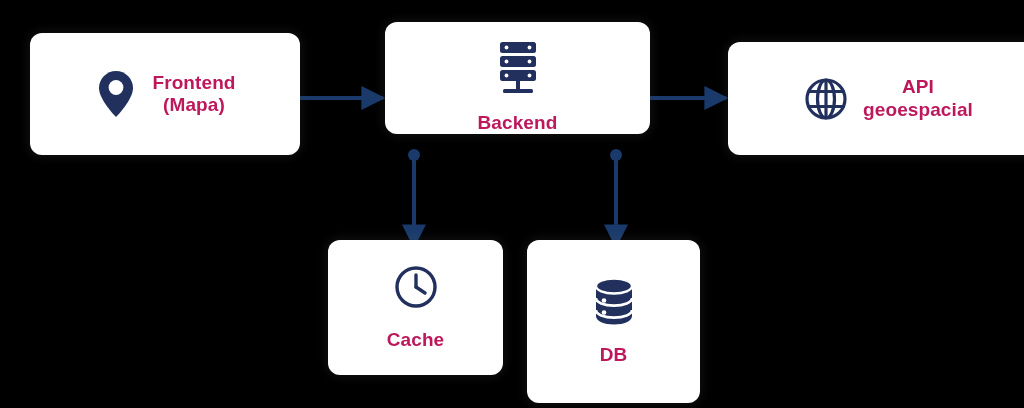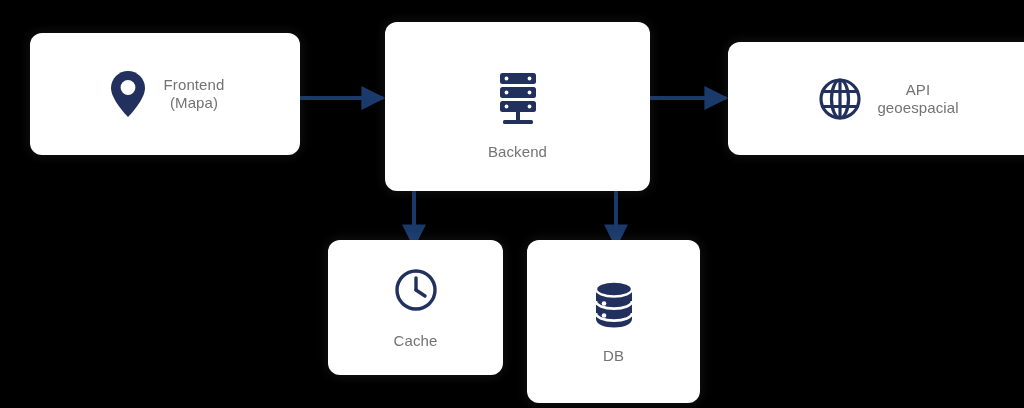--- a/index.html
+++ b/index.html
@@ -40,32 +40,32 @@
   .node.vert {
     flex-direction: column;
     gap: 10px;
   }
   .node-icon {
     display: block;
     flex: 0 0 auto;
     line-height: 0;
   }
   .node-label {
-    color: #737373;
-    font-weight: normal;
-    font-size: 15px;
+    color: #be185d;
+    font-weight: bold;
+    font-size: 19px;
     line-height: 1.18;
     text-align: center;
     white-space: pre-line;
     letter-spacing: 0.1px;
   }
 
   
   #node-frontend { left: 30px;  top: 33px;  width: 270px; height: 122px; }
-  #node-backend  { left: 385px; top: 22px;  width: 265px; height: 169px; padding-top: 18px; align-items: center; }
+  #node-backend  { left: 385px; top: 22px;  width: 265px; height: 112px; padding-top: 18px; align-items: center; }
   #node-api      { left: 728px; top: 42px;  width: 320px; height: 113px; justify-content: center; }
   #node-cache    { left: 328px; top: 240px; width: 175px; height: 135px; }
   #node-db       { left: 527px; top: 240px; width: 173px; height: 163px; }
 
   #node-backend .node-label { margin-top: 6px; }
   #node-cache .node-label, #node-db .node-label { margin-top: 8px; }
 
   
   #connectors {
     position: absolute;

